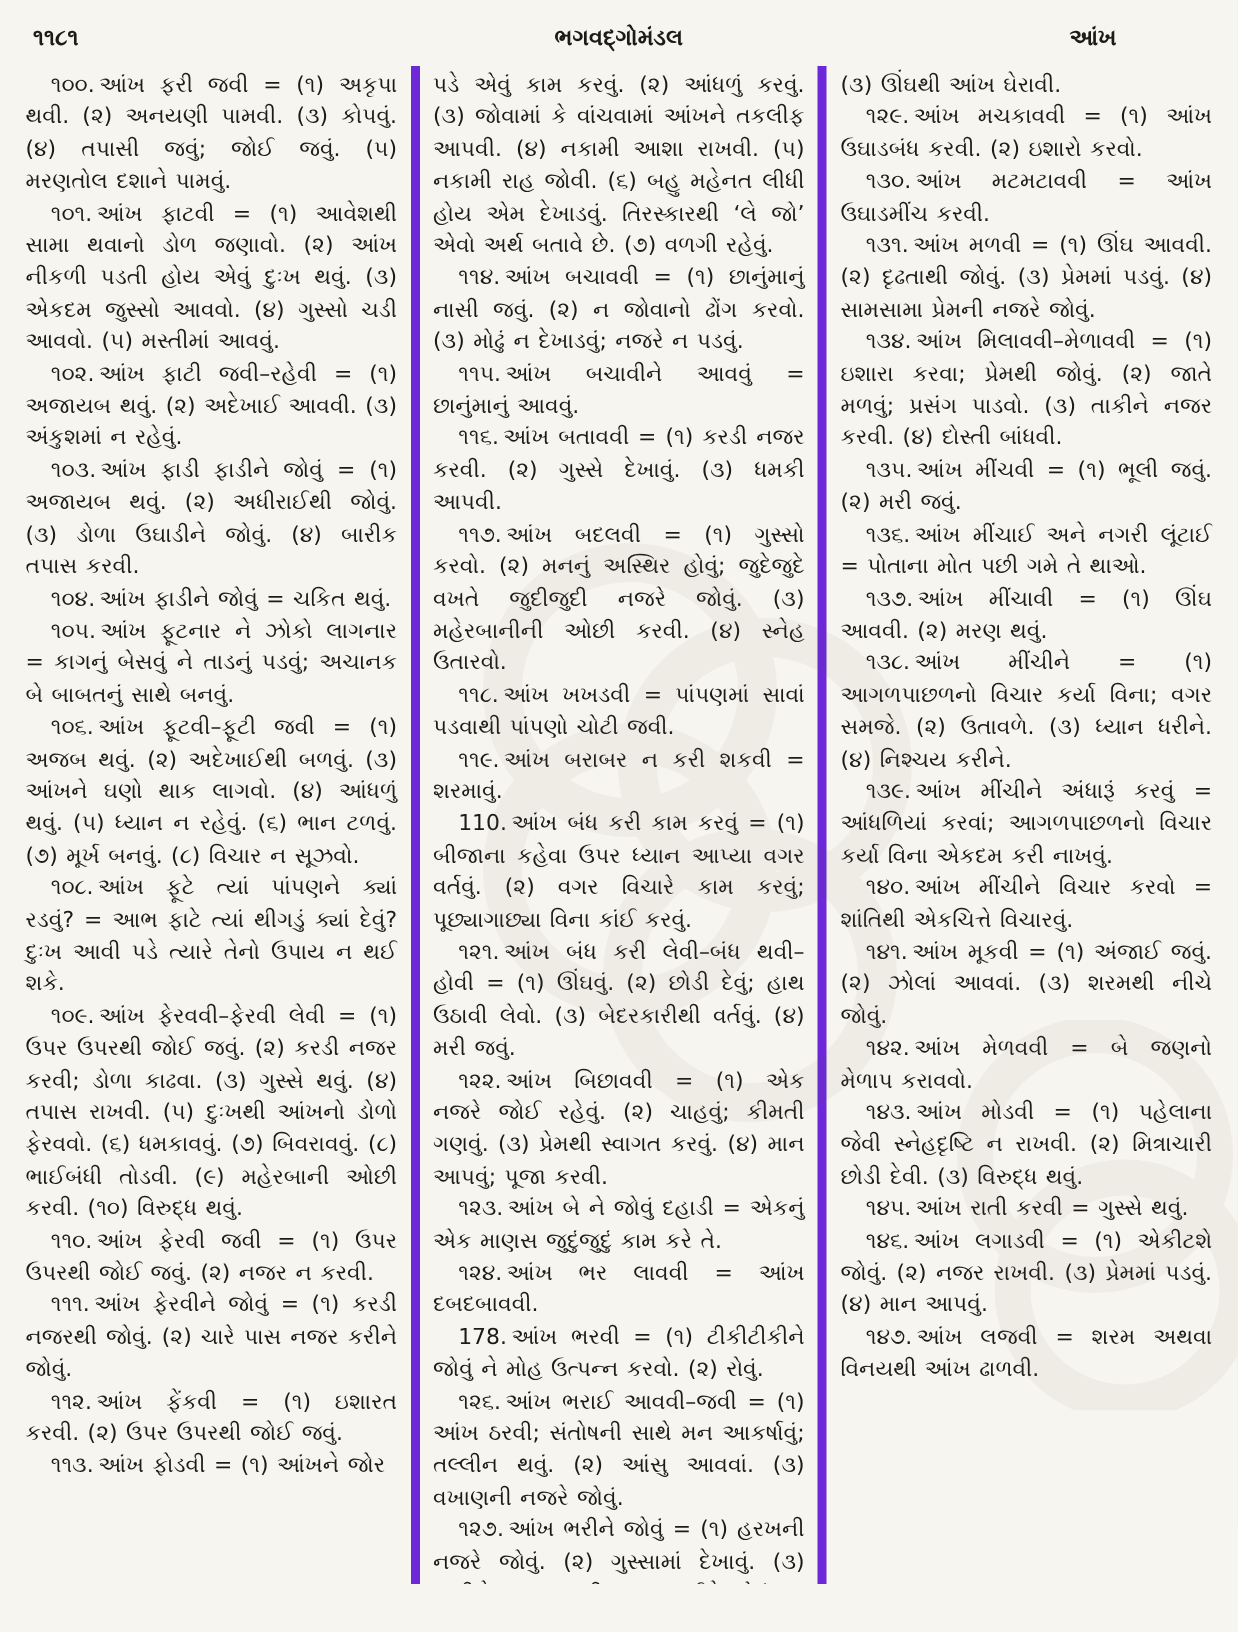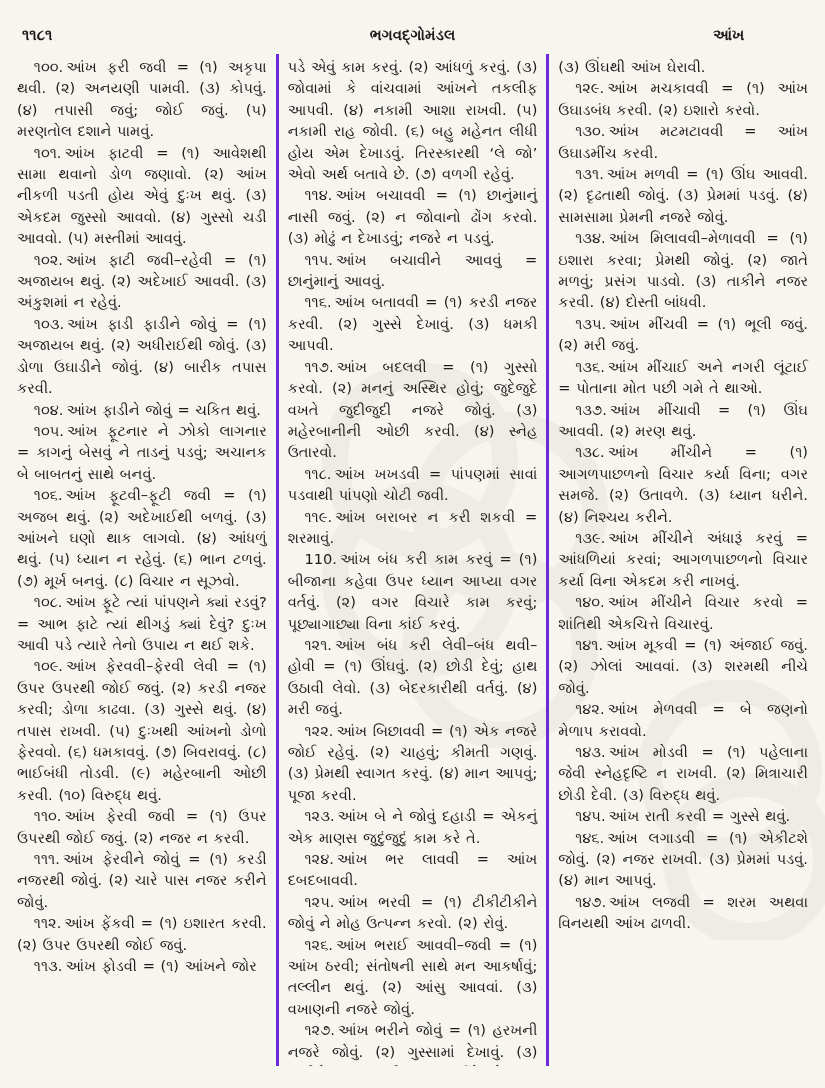--- a/index.html
+++ b/index.html
@@ -8,21 +8,21 @@
     background:#e9e7e2;
     font-family:"DejaVu Sans","Liberation Sans",sans-serif;
   }
   .page{
     position:relative;
     width:825px;height:1088px;
     background:#f7f5ef;
     color:#1c1b18;
     overflow:hidden;
     box-sizing:border-box;
-    padding:20px 8px 6px 8px;
+    padding:10px 8px 6px 8px;
   }
   .header{
     display:flex;
     justify-content:space-between;
     align-items:baseline;
     font-weight:bold;
     font-size:15px;
     padding:6px 14px 10px 14px;
   }
   .header .title{ text-align:center; flex:1; }
@@ -31,21 +31,21 @@
   .columns{
     display:flex;
     align-items:stretch;
     height:1012px;
   }
   .column{
     flex:1 1 0;
     padding:2px 9px 0 9px;
     overflow:hidden;
   }
-  .column.rule{ border-right:3px solid #6d28d9; }
+  .column.rule{ border-right:6px solid #6d28d9; }
   p.entry{
     margin:0;
     font-size:14.6px;
     line-height:21.4px;
     text-align:justify;
     text-indent:1.15em;
     word-spacing:1px;
   }
   p.entry.continuation{ text-indent:0; }
   p.entry .num{ padding-right:3px; }
@@ -127,21 +127,21 @@
         <p class="entry"><span class="num">110.</span><span>આંખ બંધ કરી કામ કરવું = (૧) બીજાના કહેવા ઉપર ધ્યાન આપ્યા વગર વર્તવું. (૨) વગર વિચારે કામ કરવું; પૂછ્યાગાછ્યા વિના કાંઈ કરવું.</span></p>
 
         <p class="entry"><span class="num">૧૨૧.</span><span>આંખ બંધ કરી લેવી–બંધ થવી–હોવી = (૧) ઊંઘવું. (૨) છોડી દેવું; હાથ ઉઠાવી લેવો. (૩) બેદરકારીથી વર્તવું. (૪) મરી જવું.</span></p>
 
         <p class="entry"><span class="num">૧૨૨.</span><span>આંખ બિછાવવી = (૧) એક નજરે જોઈ રહેવું. (૨) ચાહવું; કીમતી ગણવું. (૩) પ્રેમથી સ્વાગત કરવું. (૪) માન આપવું; પૂજા કરવી.</span></p>
 
         <p class="entry"><span class="num">૧૨૩.</span><span>આંખ બે ને જોવું દહાડી = એકનું એક માણસ જુદુંજુદું કામ કરે તે.</span></p>
 
         <p class="entry"><span class="num">૧૨૪.</span><span>આંખ ભર લાવવી = આંખ દબદબાવવી.</span></p>
 
-        <p class="entry"><span class="num">૧૨૫.</span><span>આંખ ભરવી = (૧) ટીકીટીકીને જોવું ને મોહ ઉત્પન્ન કરવો. (૨) રોવું.</span></p>
+        <p class="entry"><span class="num">178.</span><span>આંખ ભરવી = (૧) ટીકીટીકીને જોવું ને મોહ ઉત્પન્ન કરવો. (૨) રોવું.</span></p>
 
         <p class="entry"><span class="num">૧૨૬.</span><span>આંખ ભરાઈ આવવી–જવી = (૧) આંખ ઠરવી; સંતોષની સાથે મન આકર્ષાવું; તલ્લીન થવું. (૨) આંસુ આવવાં. (૩) વખાણની નજરે જોવું.</span></p>
 
         <p class="entry"><span class="num">૧૨૭.</span><span>આંખ ભરીને જોવું = (૧) હરખની નજરે જોવું. (૨) ગુસ્સામાં દેખાવું. (૩) તાકીને નજર કરવી. (૪) ધરાઈને જોવું.</span></p>
 
       </div>
     <div class="column">
 
         <p class="entry continuation"><span>(૩) ઊંઘથી આંખ ઘેરાવી.</span></p>
 

